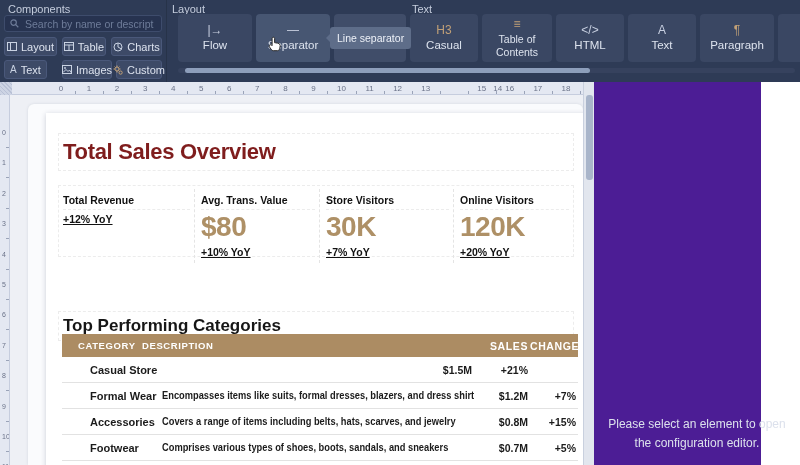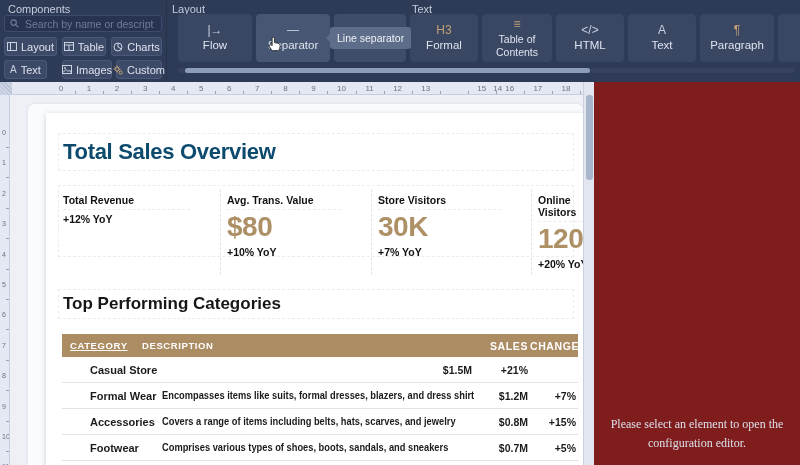--- a/index.html
+++ b/index.html
@@ -50,45 +50,45 @@
           border-right:1px solid #c6cdde;overflow:hidden;}
   .vr-num{position:absolute;left:2px;transform:translateY(-50%);font-size:7px;color:#6a7288;}
   .vr-tick{position:absolute;right:0;height:1px;width:3px;background:#9aa3b8;}
   
   .canvas{position:absolute;left:10px;top:95px;width:573px;height:370px;background:#eef0f5;overflow:hidden;}
   .page-outer{position:absolute;left:18px;top:9px;width:555px;height:361px;background:#fafbfd;
           border-radius:6px 6px 0 0;box-shadow:0 0 3px rgba(70,80,110,.15);}
   .page{position:absolute;left:36px;top:18px;width:600px;height:360px;background:#fff;
           box-shadow:0 1px 5px rgba(40,50,80,.22);}
   .blk{position:absolute;border:1px dashed #ececec;}
-  .doc-title{font-size:22px;font-weight:800;color:#0c4a6e;letter-spacing:-.3px;}
-  .metrics{display:grid;grid-template-columns:131px 125px 134px 1fr;gap:26px;}
+  .doc-title{font-size:22px;font-weight:800;color:#7f1d1d;letter-spacing:-.3px;}
+  .metrics{display:grid;grid-template-columns:131px 125px 134px 1fr;}
   .metric{padding:5px 4px 5px 0;}
   .metric + .metric{border-left:1px dashed #e4e4e4;padding-left:6px;}
   .m-label{display:block;font-size:10.5px;font-weight:700;color:#111;
            border-bottom:1px dashed #ececec;padding-bottom:3px;}
   .m-value{display:block;font-size:28px;font-weight:800;color:var(--accent);line-height:1.1;margin-top:2px;letter-spacing:-.5px;}
-  .m-delta{display:block;font-size:10.5px;font-weight:700;color:#111;margin-top:3px;}
+  .m-delta{display:block;font-size:10.5px;font-weight:700;color:#111;margin-top:3px;text-decoration:underline;}
   .doc-h2{font-size:17px;font-weight:800;color:#161616;}
   .tbl{position:absolute;left:16px;top:221px;width:516px;font-size:10px;color:#1b1b1b;}
   .tr{display:grid;grid-template-columns:78px 1fr 56px 48px;align-items:center;}
   .tr.head{height:23px;background:var(--thead);color:#fff;font-size:9.5px;font-weight:700;letter-spacing:.6px;}
   .tr.body{height:26px;border-bottom:1px solid #e2e2e2;}
-  .td-cat-h{padding-left:8px;text-decoration:underline;}
+  .td-cat-h{padding-left:16px;}
   .td-cat{padding-left:28px;font-weight:700;font-size:11px;white-space:nowrap;}
   .td-desc-h{padding-left:2px;}
   .td-desc{padding-left:22px;font-weight:600;white-space:nowrap;overflow:hidden;}
   .td-desc .scale{display:inline-block;transform:scaleX(.93);transform-origin:left center;}
   .td-num{text-align:right;font-weight:700;font-size:10.5px;}
   .td-sales{padding-right:2px;}
   .td-change{padding-right:2px;}
   
   .vscroll{position:absolute;left:583px;top:82px;width:11px;height:383px;background:#e2e6ee;border-left:1px solid #c9d0de;}
   .vscroll-thumb{position:absolute;left:2px;top:13px;width:7px;height:85px;background:#a9b5ca;border-radius:3px;}
-  .rpanel{position:absolute;left:594px;top:82px;width:206px;height:383px;background:#7f1d1d;font-family:Liberation Serif, serif;}
+  .rpanel{position:absolute;left:594px;top:82px;width:167px;height:383px;background:#4c1d95;}
   .rpanel-msg{position:absolute;left:5px;top:333px;width:196px;text-align:center;
               font-size:12px;line-height:1.55;color:#dce1ec;}
 </style>
 </head>
 <body>
 
 <div id="stage" style="--accent: #ae9066; --thead: #ac8c63;">
 
   <div class="toolbar">
 
@@ -154,21 +154,21 @@
     </div>
     <div class="tile hovered" style="left:256px;width:74px;">
       <span class="tile-icon">—</span>
       <span class="tile-label">Separator</span>
     </div>
     <div class="tile ghost" style="left:334px;width:72px;"></div>
 
     <div class="sec-label" style="left:412px;">Text</div>
     <div class="tile" style="left:410px;width:68px;">
       <span class="tile-icon tan">H3</span>
-      <span class="tile-label">Formal</span>
+      <span class="tile-label">Casual</span>
     </div>
     <div class="tile" style="left:482px;width:70px;">
       <span class="tile-icon tan">≡</span>
       <span class="tile-label small">Table of Contents</span>
     </div>
     <div class="tile" style="left:556px;width:68px;">
       <span class="tile-icon">&lt;/&gt;</span>
       <span class="tile-label">HTML</span>
     </div>
     <div class="tile" style="left:628px;width:68px;">
@@ -285,21 +285,21 @@
           <span class="m-value">30K</span>
           <span class="m-delta">+7% YoY</span>
         </div>
         <div class="metric">
           <span class="m-label">Online Visitors</span>
           <span class="m-value">120K</span>
           <span class="m-delta">+20% YoY</span>
         </div>
       </div>
 
-      <div class="blk" style="left:12px;top:176px;width:516px;height:30px;padding:4px;">
+      <div class="blk" style="left:12px;top:198px;width:516px;height:30px;padding:4px;">
         <span class="doc-h2">Top Performing Categories</span>
       </div>
 
       <div class="tbl">
         <div class="tr head">
           <span class="td-cat-h">CATEGORY</span>
           <span class="td-desc-h">DESCRIPTION</span>
           <span class="td-num td-sales">SALES</span>
           <span class="td-num td-change">CHANGE</span>
         </div>

